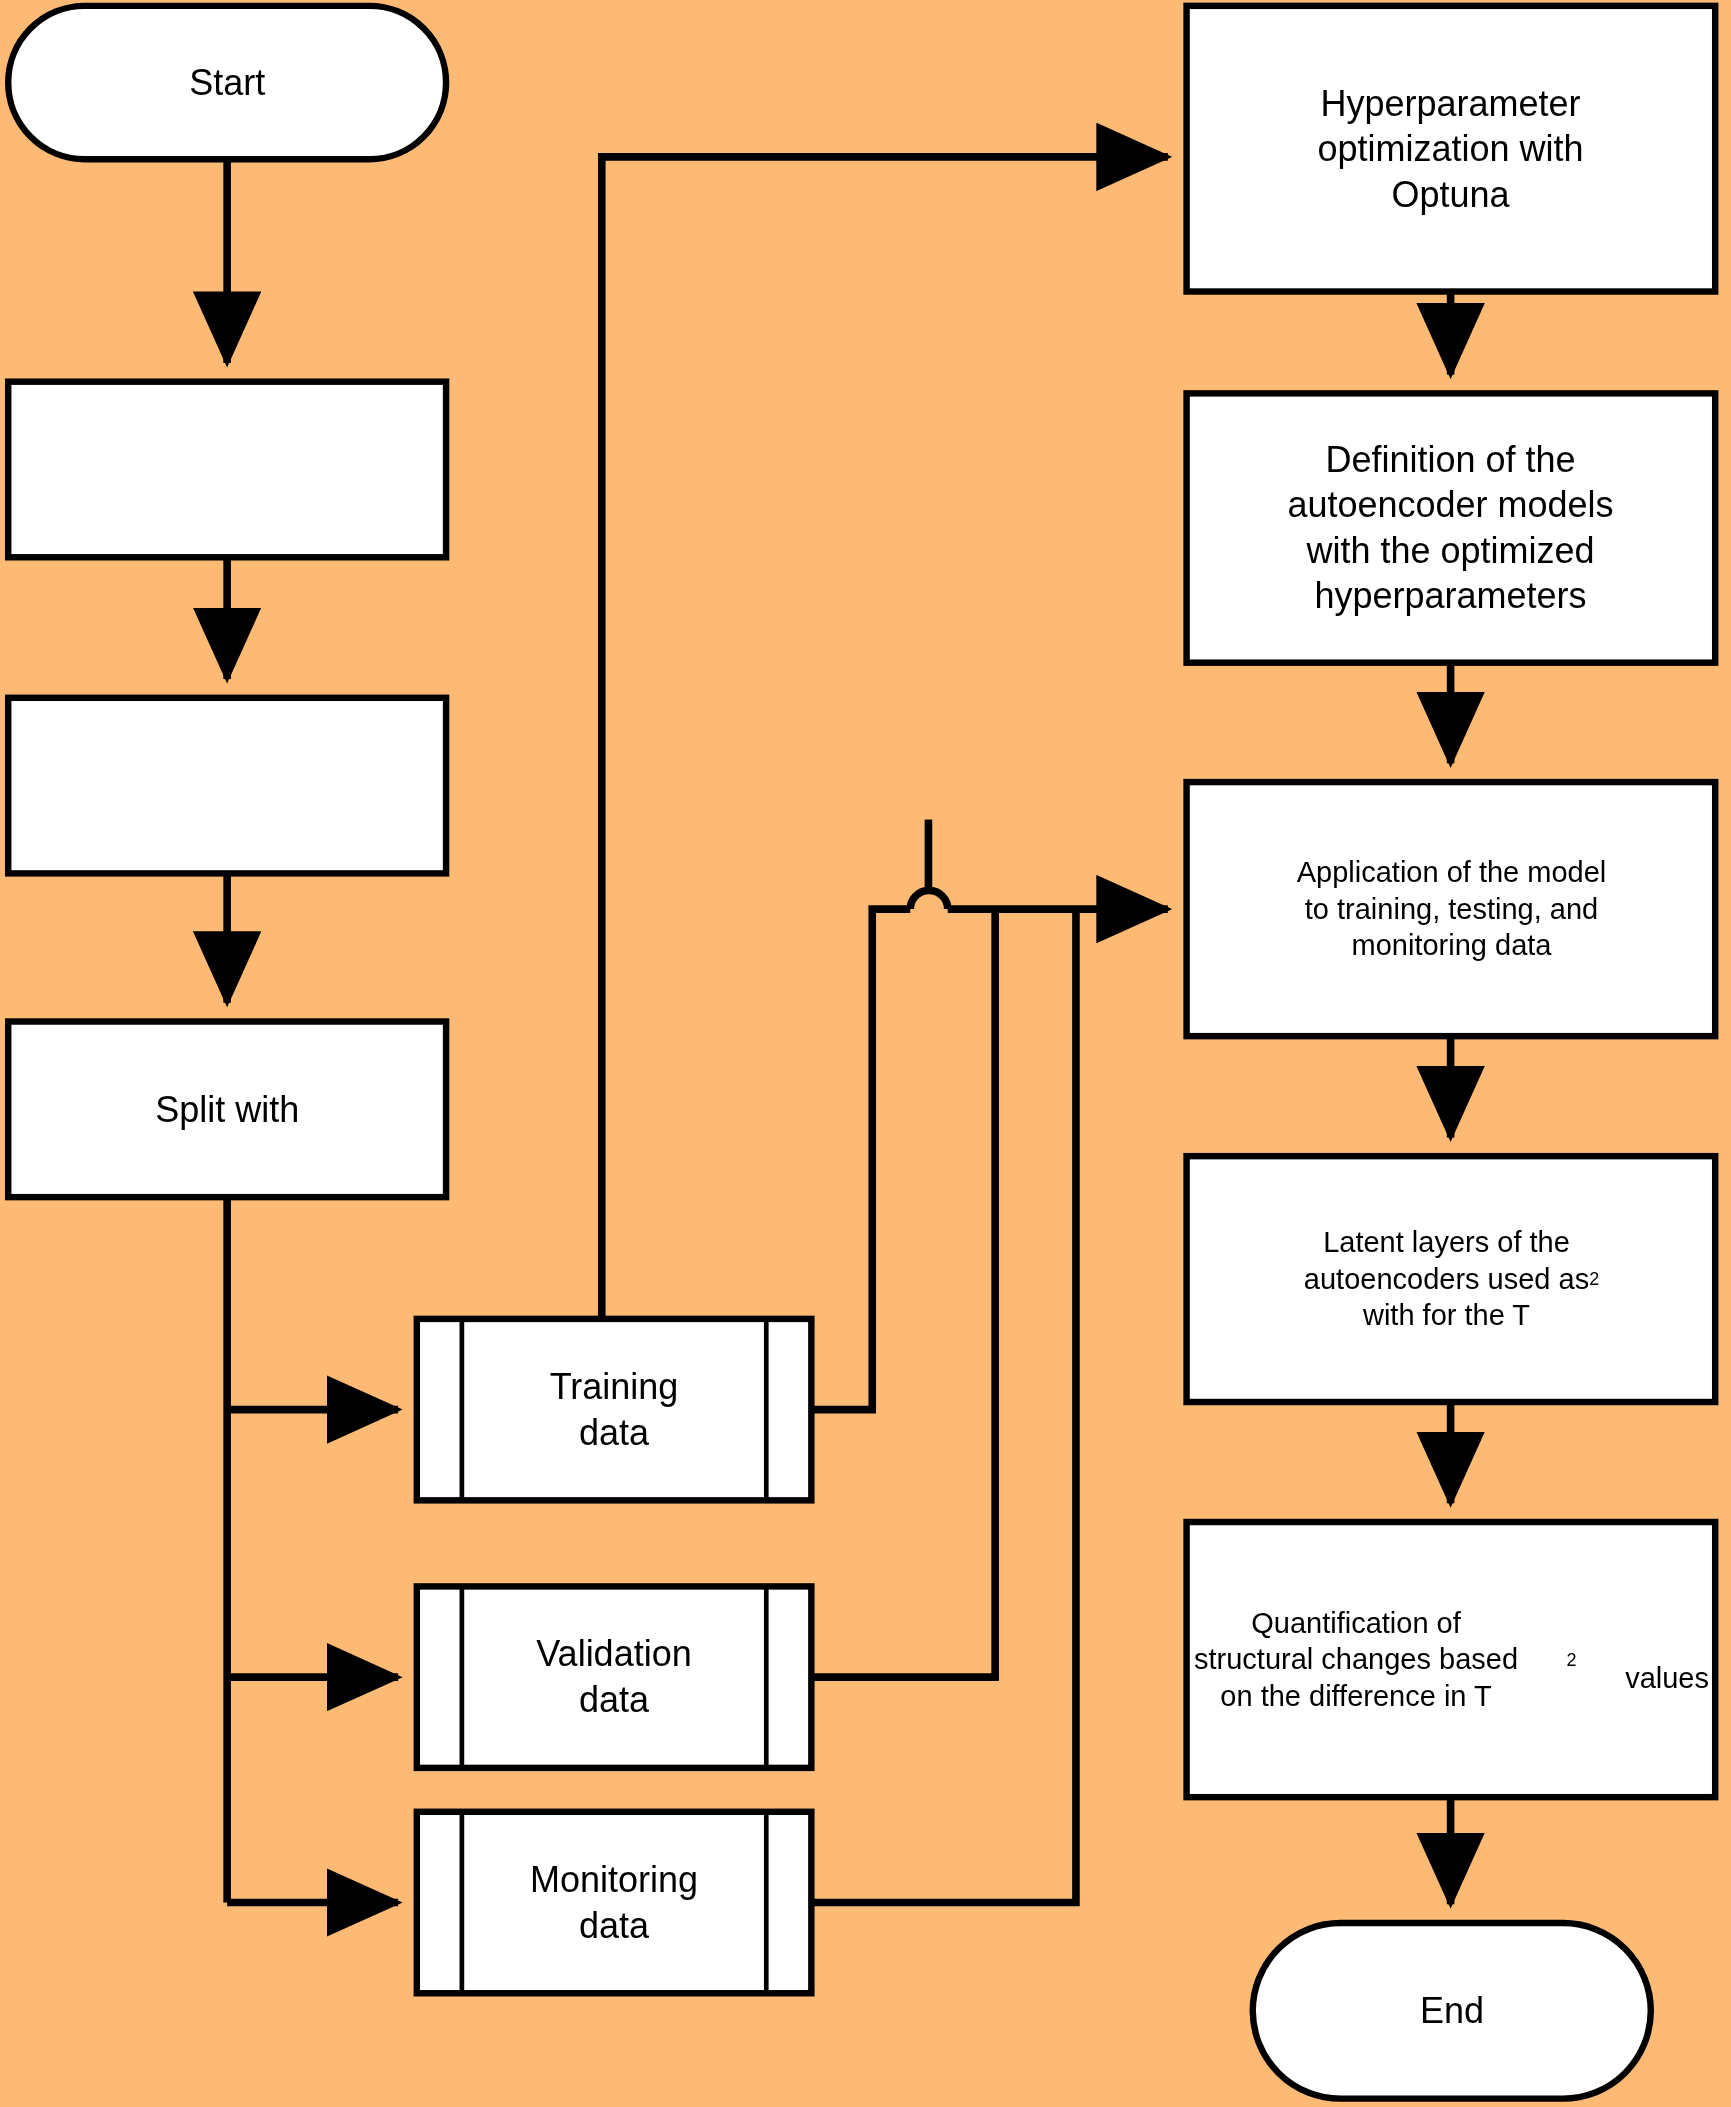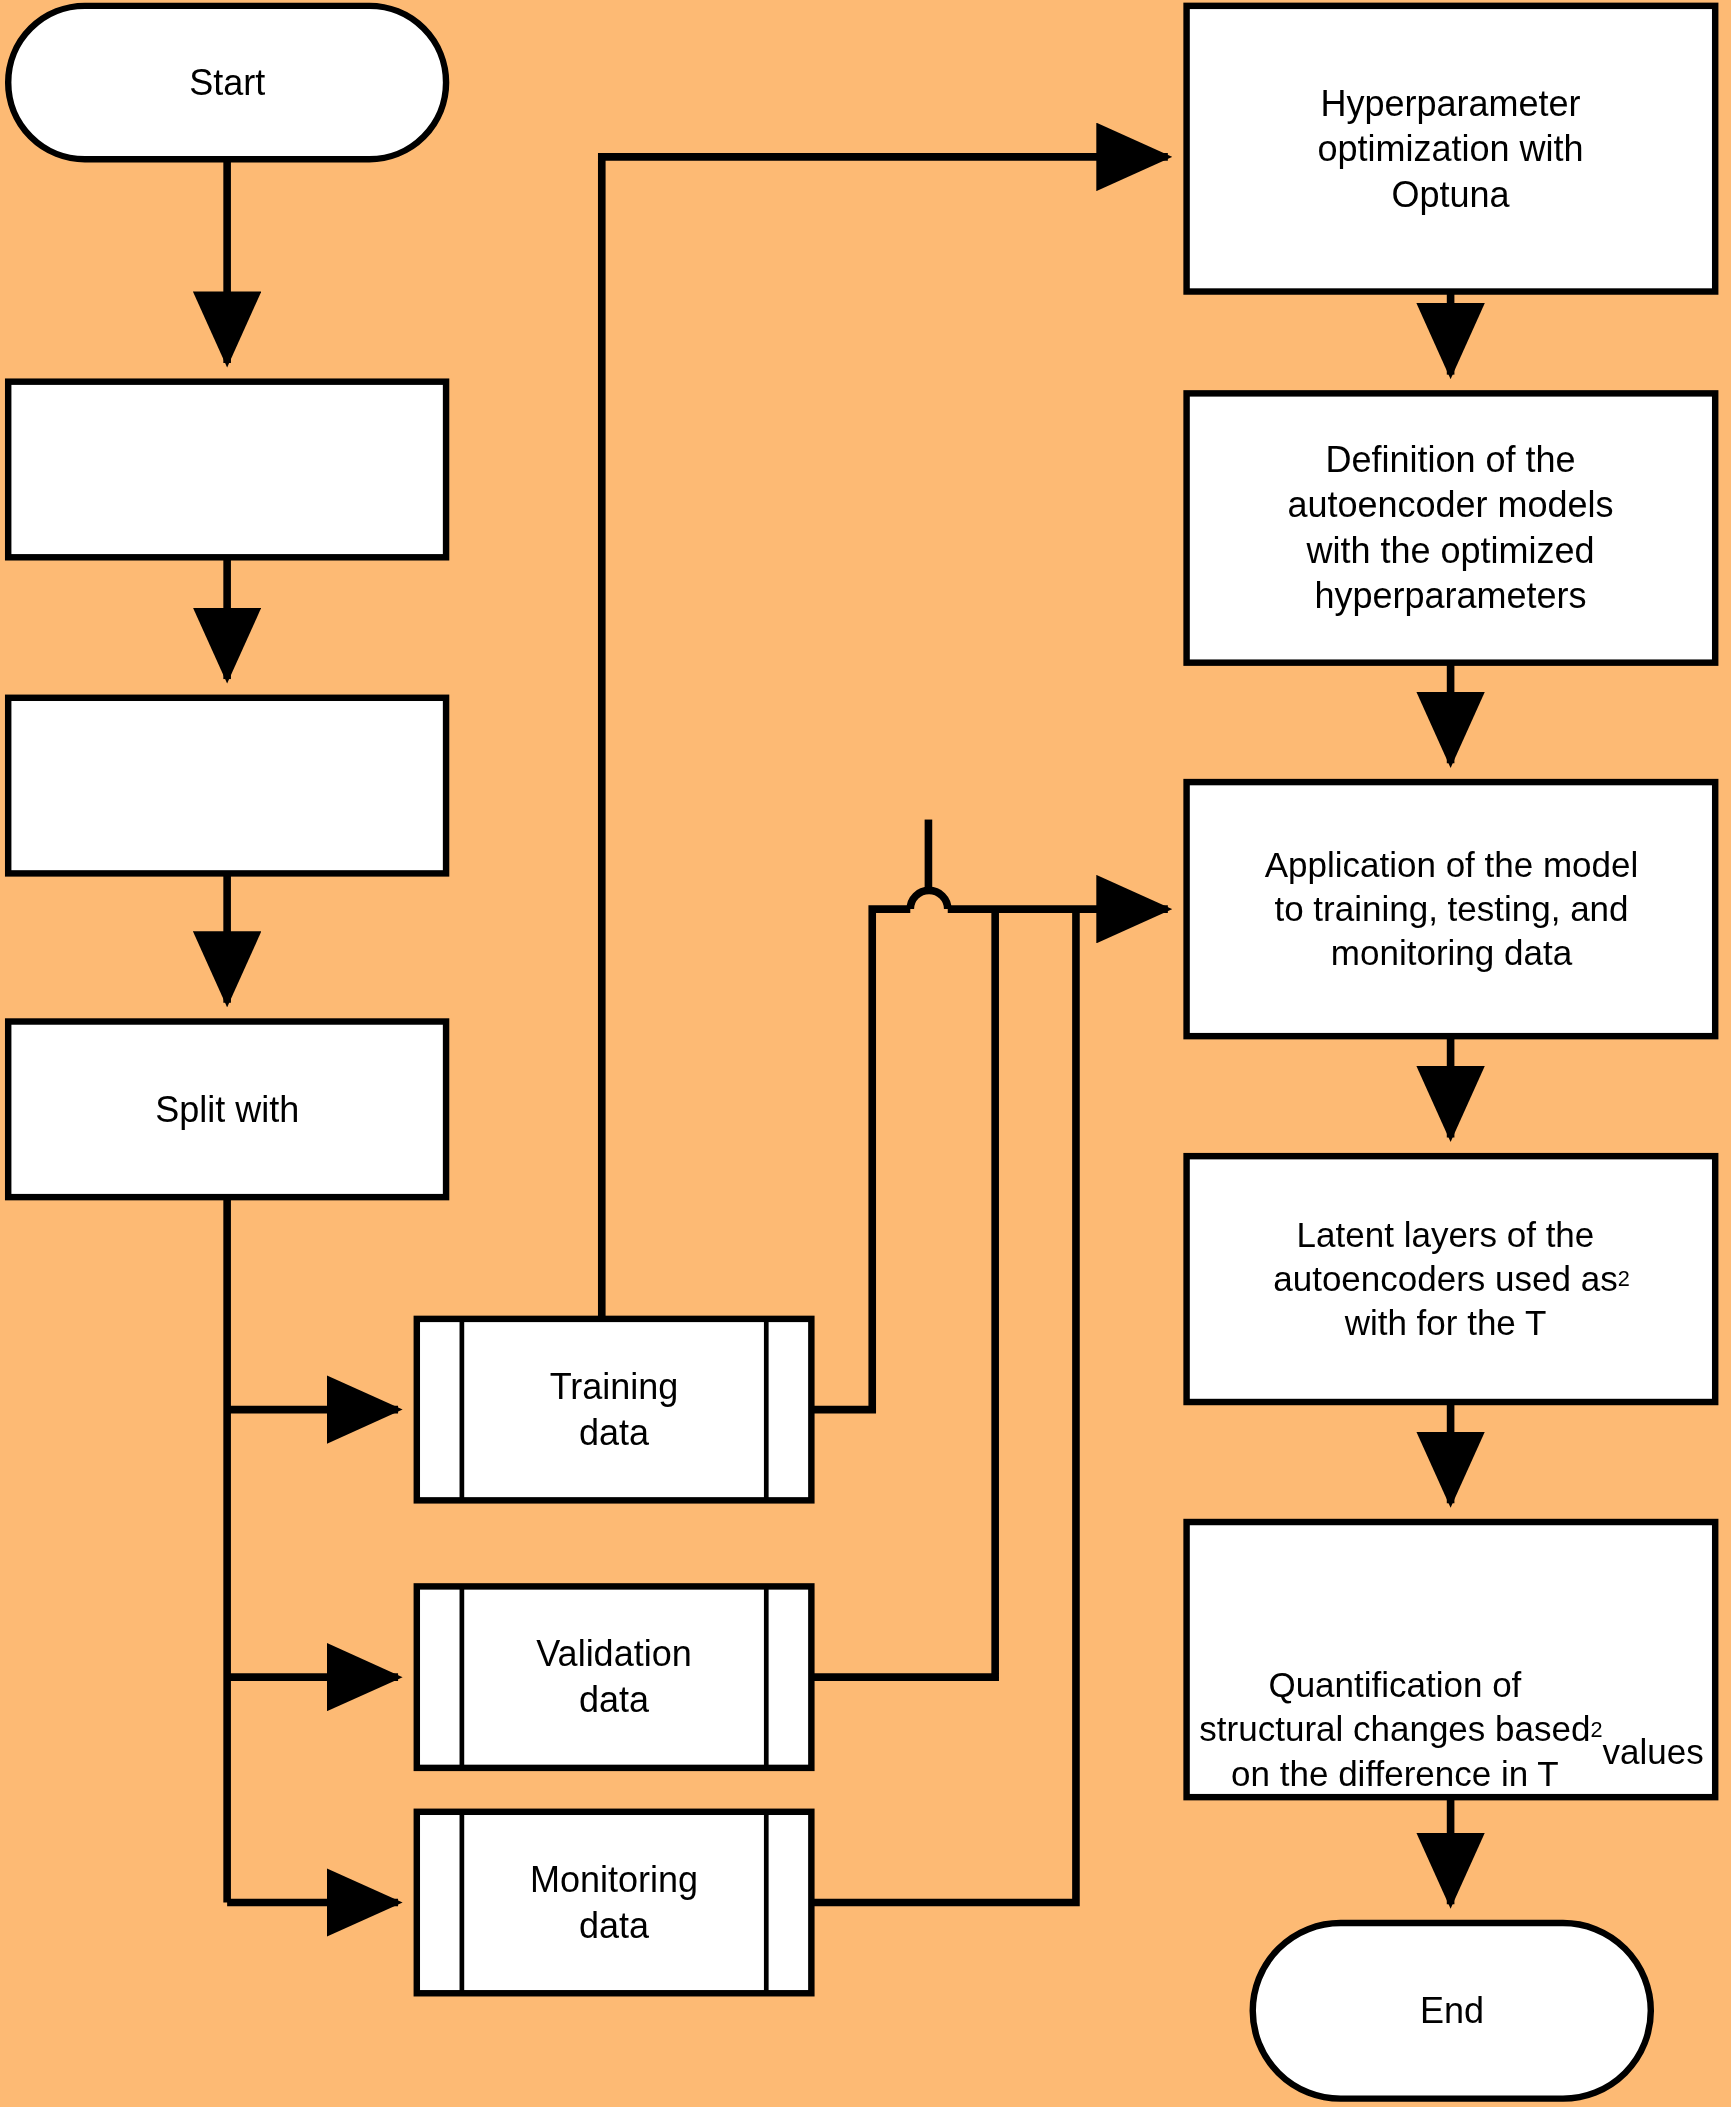--- a/index.html
+++ b/index.html
@@ -18,21 +18,21 @@
     align-items:center;
     justify-content:center;
     text-align:center;
     color:#000000;
     font-family:"Liberation Sans", sans-serif;
     font-size:36px;
     line-height:1.26;
     white-space:pre-line;
     pointer-events:none;
   }
-  .node-label.sm{font-size:35px;}
+  .node-label.sm{font-size:29px;}
   sup{font-size:0.62em;vertical-align:super;line-height:0;}
 </style>
 </head>
 <body>
 
 <div id="stage">
 
   <svg class="diagram" viewBox="0 0 2957 3601" xmlns="http://www.w3.org/2000/svg">
     <defs>
       <marker id="ah" markerWidth="10" markerHeight="9" refX="9.4" refY="4.5" orient="auto" markerUnits="strokeWidth">
@@ -165,21 +165,21 @@
 Optuna</div>
 
   <div class="node-label sm" style="left:1194px;top:782px;width:515px;height:254px;">Application of the model
 to training, testing, and
 monitoring data</div>
 
   <div class="node-label sm" style="left:1194px;top:1156px;width:515px;height:246px;"><span>Latent layers of the
 autoencoders used as
 with for the T</span><sup>2</sup></div>
 
-  <div class="node-label sm" style="left:1194px;top:1592px;width:515px;height:275px;"><span>Quantification of
+  <div class="node-label sm" style="left:1194px;top:1522px;width:515px;height:275px;justify-content:space-between;"><span>Quantification of
 structural changes based
 on the difference in T</span><sup>2</sup><span>
 values</span></div>
 
   <div class="node-label" style="left:1253px;top:1923px;width:398px;height:176px;">End</div>
 
 </div>
 
 
 </body></html>

